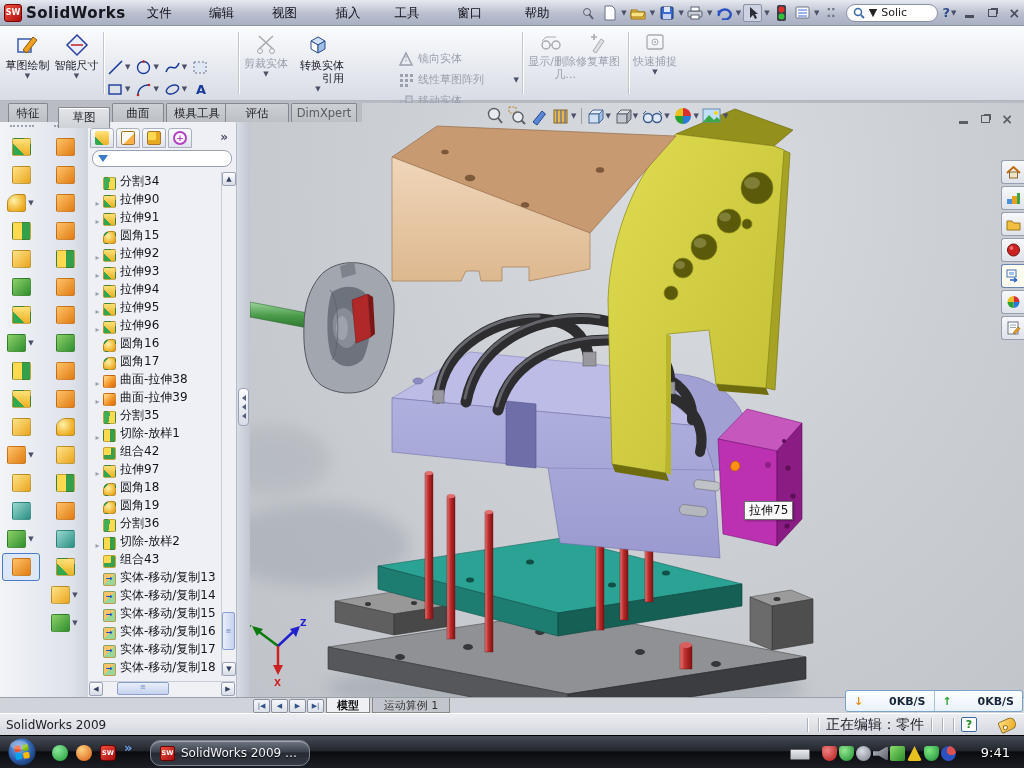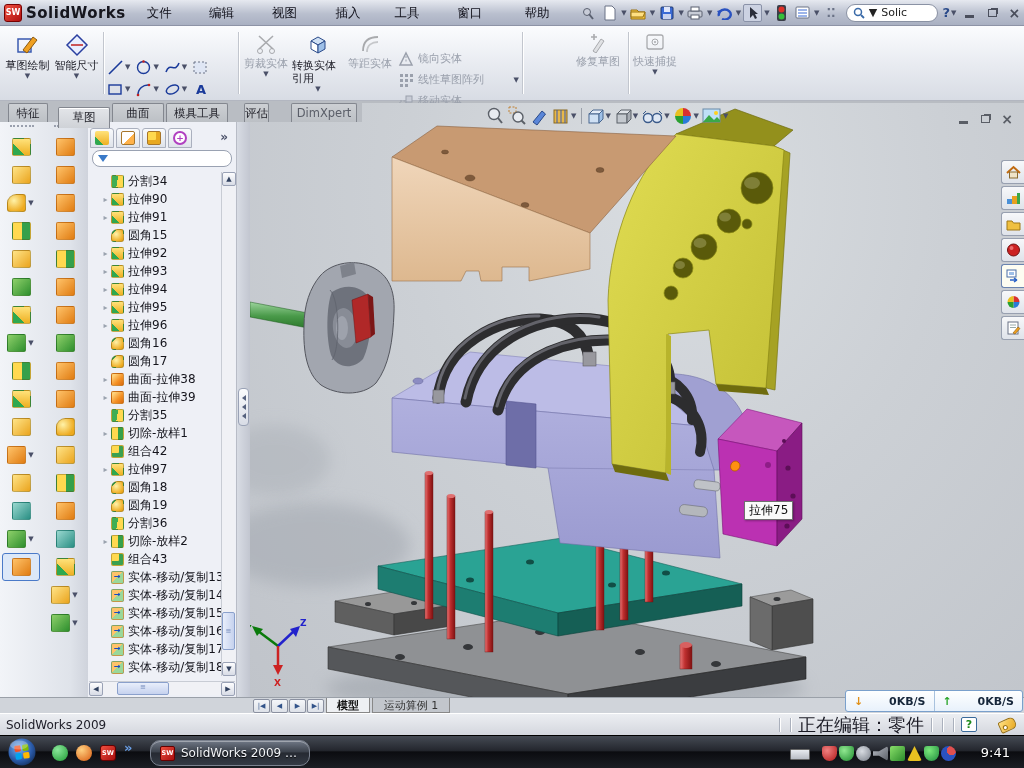--- a/index.html
+++ b/index.html
@@ -14,21 +14,21 @@
 .tb-ic{width:20px;height:18px;margin:0 1px;display:flex;align-items:center;justify-content:center}
 .dd{font-size:7px;color:#4a5068;margin:0 1px}
 .searchpill{width:96px;height:18px;border-radius:9px;background:#fff;border:1px solid #8a92a4;display:flex;align-items:center;padding:0 6px;gap:3px;margin:0 4px}
 .searchpill span{font-size:11px;color:#222}
 .winbtn{width:20px;height:16px;display:flex;align-items:center;justify-content:center;color:#4a4e5c;font-weight:bold;margin-left:3px}
 .minbar{width:9px;height:3px;background:#4a4e5c;margin-top:8px}
 .restbox{width:9px;height:8px;border:1.5px solid #4a4e5c;box-shadow:2px -2px 0 -1px #4a4e5c}
 
 #ribbon{position:absolute;left:0;top:26px;width:1024px;height:75px;background:linear-gradient(#fbfcfe,#e7eaf0 55%,#d8dce4);border-bottom:1px solid #b2b6c0}
 .rbtn{position:absolute;top:4px;height:66px;display:flex;flex-direction:column;align-items:center;padding-top:3px;border-radius:3px}
-.rbtn .rlab{font-size:11px;line-height:13px;color:#1a1a24;text-align:left;margin-top:2px}
+.rbtn .rlab{font-size:11px;line-height:13px;color:#1a1a24;text-align:right;margin-top:2px}
 .rbtn.dis .rlab{color:#9aa0ac}
 .rbtn.dis svg{opacity:.45;filter:grayscale(.8)}
 .rsep{position:absolute;top:6px;width:1px;height:62px;background:#c2c6ce;box-shadow:1px 0 0 #fff}
 .egrid{position:absolute;display:flex;align-items:center;height:20px}
 .wm{position:absolute;right:18px;top:18px;font-family:"DejaVu Serif",serif;font-style:italic;font-weight:bold;font-size:64px;color:#d7dbe2;letter-spacing:-6px}
 .stackrow{display:flex;align-items:center;gap:4px;height:21px}
 .stackrow .rlab2{font-size:11px;color:#9aa0ac}
 
 #tabstrip{position:absolute;left:0;top:101px;width:362px;height:21px;background:#b9bdc3;z-index:30}
 .ctab{position:absolute;top:2px;height:19px;line-height:18px;text-align:center;font-size:11.5px;color:#23232b;background:linear-gradient(#cdd0d4,#bcc0c5);border:1px solid #83878f;border-bottom:none;border-radius:2px 2px 0 0}
@@ -52,21 +52,21 @@
 .fmtabs{position:absolute;left:2px;top:6px;display:flex;gap:2px}
 .fmtab{width:24px;height:20px;background:linear-gradient(#fafbfd,#dfe3ea);border:1px solid #aab0be;border-radius:3px 3px 0 0;display:flex;align-items:center;justify-content:center}
 .fmicon{width:14px;height:14px;border-radius:2px}
 .fm2{background:linear-gradient(135deg,#fff 55%,#ffb24a 55%);border:1px solid #a8762a}
 .fm3{background:#ffd94f;box-shadow:inset -4px -4px 0 #e8a820;border:1px solid #a8762a}
 .fm4{background:#fff;border:2px solid #b040c0;border-radius:50%;color:#b040c0;font-size:9px;font-weight:bold;display:flex;align-items:center;justify-content:center}
 .chev{position:absolute;right:8px;top:8px;color:#4a5068;font-weight:bold;font-size:12px}
 .filterpill{position:absolute;left:4px;top:28px;width:140px;height:17px;background:#fff;border:1px solid #9aa2b2;border-radius:8px;display:flex;align-items:center;padding-left:5px;gap:4px}
 .funnel{width:0;height:0;border-left:5px solid transparent;border-right:5px solid transparent;border-top:7px solid #3a7ac8}
 #rows{position:absolute;left:1px;top:50px;width:133px}
-.trow{display:flex;align-items:center;height:18px;padding-left:11px;cursor:default}
+.trow{display:flex;align-items:flex-end;height:18px;padding-left:3px;cursor:default}
 .tw{width:11px;font-size:8px;color:#9aa2ae;text-align:center;flex:none}
 .ti{width:13px;height:13px;border-radius:2px;flex:none;border:1px solid rgba(90,70,10,.35)}
 .t-split{background:linear-gradient(100deg,#3fae54 48%,#ffd94f 48%)}
 .t-ext{background:linear-gradient(45deg,#2fa84f 32%,transparent 32%),linear-gradient(#ffe27a,#eeb022)}
 .t-fil{border-radius:50% 3px 3px 3px;background:linear-gradient(135deg,#3aa050 22%,transparent 22%),radial-gradient(circle at 38% 38%,#fff2a8,#eeaa1e 78%)}
 .t-surf{background:linear-gradient(135deg,#ffd27a 15%,#f49024 60%,#d86a10);border-color:rgba(150,70,0,.45)}
 .t-loft{background:linear-gradient(90deg,#ffd94f 55%,#35a04a 55%)}
 .t-comb{background:#ffd94f;box-shadow:inset -4px -4px 0 #3aa050}
 .t-move{background:linear-gradient(135deg,#ffc36a 50%,#9ad89a 50%);position:relative}
 .t-move::after{content:"→";position:absolute;font-size:8px;color:#1a4ac0;left:2px;top:0;font-weight:bold}
@@ -312,27 +312,20 @@
   </div>
   <div class="rbtn" style="left:292px;width:52px">
     <svg width="24" height="24">
         <path d="M5,8 l7,-4 l7,4 l-7,4z" fill="#cfe0f4" stroke="#2a4a8a"></path>
         <path d="M5,8 v8 l7,4 v-8z" fill="#fff" stroke="#2a4a8a"></path>
         <path d="M19,8 v8 l-7,4 v-8z" fill="#9ec0e8" stroke="#2a4a8a"></path>
       </svg>
     <div class="rlab">转换实体引用</div>
       <span class="dd">▼</span>
   </div>
-  <div class="rbtn dis" style="left:346px;width:48px">
-    <svg width="22" height="22">
-        <path d="M4,18 C4,8 10,4 19,4" fill="none" stroke="#4a5060" stroke-width="1.8"></path>
-        <path d="M8,19 C8,12 13,9 19,9" fill="none" stroke="#8a92a2" stroke-width="1.8"></path>
-      </svg>
-    <div class="rlab">等距实体</div>
-  </div>
   <div style="position:absolute;left:398px;top:22px;width:122px">
     <div class="stackrow">
       <svg width="16" height="16">
           <path d="M8,2 L14,14 L2,14z" fill="none" stroke="#9aa0ac" stroke-width="1.5"></path>
           <line x1="8" y1="5" x2="8" y2="12" stroke="#9aa0ac" stroke-dasharray="2,1.5"></line>
         </svg>
       <span class="rlab2">镜向实体</span>
     </div>
     <div class="stackrow">
       <svg width="16" height="16">
@@ -352,20 +345,28 @@
     </div>
     <div class="stackrow">
       <svg width="16" height="16">
           <rect x="2" y="8" width="6" height="6" fill="none" stroke="#9aa0ac" stroke-dasharray="2,1.5"></rect>
           <rect x="8" y="3" width="6" height="6" fill="#c8ccd6" stroke="#9aa0ac"></rect>
         </svg>
       <span class="rlab2">移动实体</span>
     </div>
   </div>
   <div class="rsep" style="left:522px"></div>
+  <div class="rbtn dis" style="left:526px;width:50px">
+    <svg width="22" height="20">
+        <circle cx="6" cy="12" r="4" fill="none" stroke="#4a5060" stroke-width="1.4"></circle>
+        <circle cx="16" cy="12" r="4" fill="none" stroke="#4a5060" stroke-width="1.4"></circle>
+        <path d="M10,12 h2 M2,8 l4,-4 h10" stroke="#4a5060" fill="none"></path>
+      </svg>
+    <div class="rlab">显示/删除几...</div>
+  </div>
   <div class="rbtn dis" style="left:575px;width:46px">
     <svg width="22" height="20">
         <path d="M6,18 L14,6 l3,2 L9,20z" fill="#c8ccd6" stroke="#4a5060"></path>
         <path d="M4,4 h6 M7,1 v6" stroke="#4a5060" stroke-width="1.6"></path>
       </svg>
     <div class="rlab">修复草图</div>
   </div>
   <div class="rsep" style="left:628px"></div>
   <div class="rbtn dis" style="left:632px;width:46px">
     <svg width="22" height="20">
@@ -376,21 +377,21 @@
     <div class="rlab">快速捕捉</div>
       <span class="dd">▼</span>
   </div>
 </div>
 
 <div id="tabstrip">
   <div class="ctab" style="left:8px;width:40px">特征</div>
   <div class="ctab active" style="left:58px;width:52px">草图</div>
   <div class="ctab" style="left:112px;width:52px">曲面</div>
   <div class="ctab" style="left:166px;width:62px">模具工具</div>
-  <div class="ctab" style="left:244px;width:25px">评估</div>
+  <div class="ctab" style="left:225px;width:64px">评估</div>
   <div class="ctab" style="left:291px;width:66px;color:#5a5e68">DimXpert</div>
 </div>
 
 <div id="ltb">
   <div class="lcol" style="left:2px">
     <div class="grip"></div>
     <div class="lbtn">
         <i class="lic g2"></i>
       </div>
     <div class="lbtn">
@@ -1032,21 +1033,21 @@
       <span class="na-up">↑</span>
       <span>0KB/S</span>
     </div>
 </div>
 
 <div id="statusbar">
   <span class="lefttext">SolidWorks 2009</span>
   <div style="margin-left:auto;display:flex;align-items:center;gap:4px;padding-right:8px">
     <div class="ssep"></div>
       <div class="ssep"></div>
-    <span style="font-size:18px;color:#1a1a24">正在编辑：零件</span>
+    <span style="font-size:14px;color:#1a1a24">正在编辑：零件</span>
     <div class="ssep"></div>
       <div class="ssep"></div>
       <div class="ssep"></div>
     <div class="qbox">?</div>
     <div style="width:14px"></div>
     <div class="tag"></div>
   </div>
 </div>
 
 <div id="taskbar">

